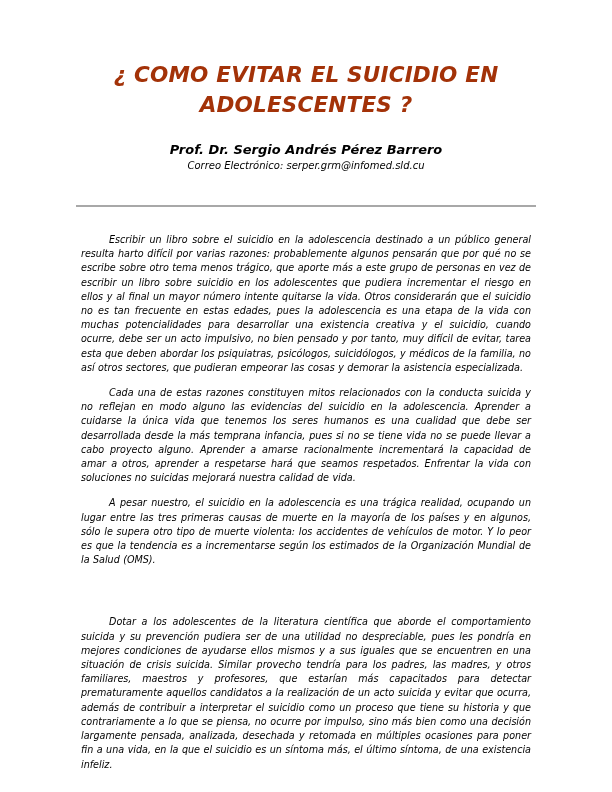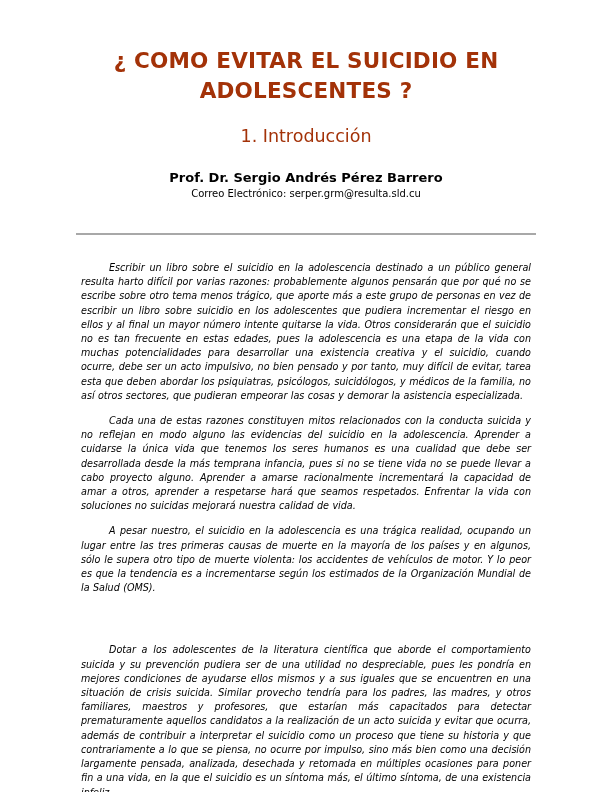--- a/index.html
+++ b/index.html
@@ -18,21 +18,22 @@
 
   .page {
     position: relative;
     width: 612px;
     height: 792px;
     background: #ffffff;
     box-sizing: border-box;
   }
 
   .doc-header {
-    padding-top: 46px;
+    padding-top: 60px;
+    font-style: italic;
   }
 
   .doc-title {
     margin: 0 auto;
     width: 440px;
     text-align: center;
     font-family: "DejaVu Sans", sans-serif;
     font-weight: bold;
     font-size: 21.5px;
     line-height: 30px;
@@ -106,25 +107,24 @@
 </style>
 </head>
 <body>
 
 <div class="page">
 
   <div class="doc-header">
 
     <h1 class="doc-title">¿ COMO EVITAR EL SUICIDIO EN ADOLESCENTES ?</h1>
 
-    <h2 class="doc-subtitle">1. Introducción</h2>
 
     <div class="byline">Prof. Dr. Sergio Andrés Pérez Barrero</div>
 
-    <div class="contact">Correo Electrónico: serper.grm@resulta.sld.cu</div>
+    <div class="contact">Correo Electrónico: serper.grm@infomed.sld.cu</div>
 
     <hr class="rule">
 
   </div>
 
   <div class="body-copy">
 
     <p>Escribir un libro sobre el suicidio en la adolescencia destinado a un público general resulta harto difícil por varias razones: probablemente algunos pensarán que por qué no se escribe sobre otro tema menos trágico, que aporte más a este grupo de personas en vez de escribir un libro sobre suicidio en los adolescentes que pudiera incrementar el riesgo en ellos y al final un mayor número intente quitarse la vida. Otros considerarán que el suicidio no es tan frecuente en estas edades, pues la adolescencia es una etapa de la vida con muchas potencialidades para desarrollar una existencia creativa y el suicidio, cuando ocurre, debe ser un acto impulsivo, no bien pensado y por tanto, muy difícil de evitar, tarea esta que deben abordar los psiquiatras, psicólogos, suicidólogos, y médicos de la familia, no así otros sectores, que pudieran empeorar las cosas y demorar la asistencia especializada.</p>
 
     <p>Cada una de estas razones constituyen mitos relacionados con la conducta suicida y no reflejan en modo alguno las evidencias del suicidio en la adolescencia. Aprender a cuidarse la única vida que tenemos los seres humanos es una cualidad que debe ser desarrollada desde la más temprana infancia, pues si no se tiene vida no se puede llevar a cabo proyecto alguno. Aprender a amarse racionalmente incrementará la capacidad de amar a otros, aprender a respetarse hará que seamos respetados. Enfrentar la vida con soluciones no suicidas mejorará nuestra calidad de vida.</p>

